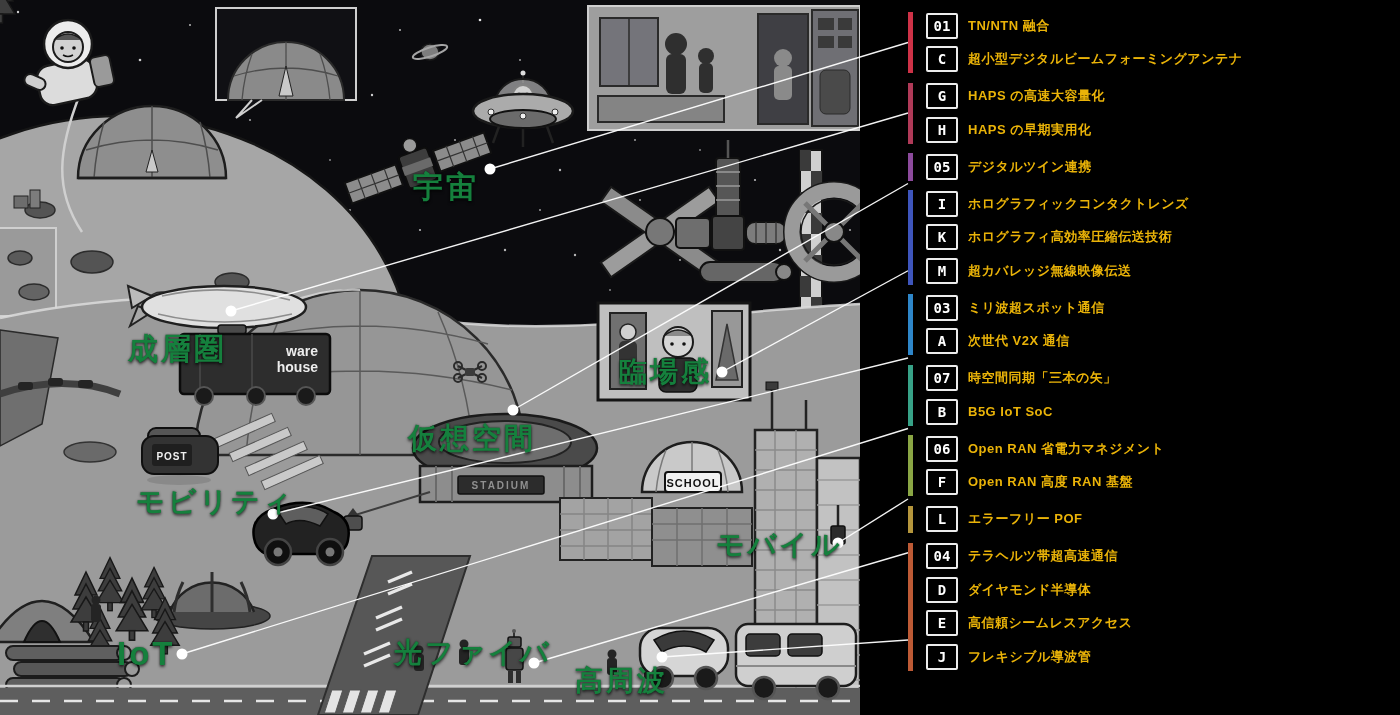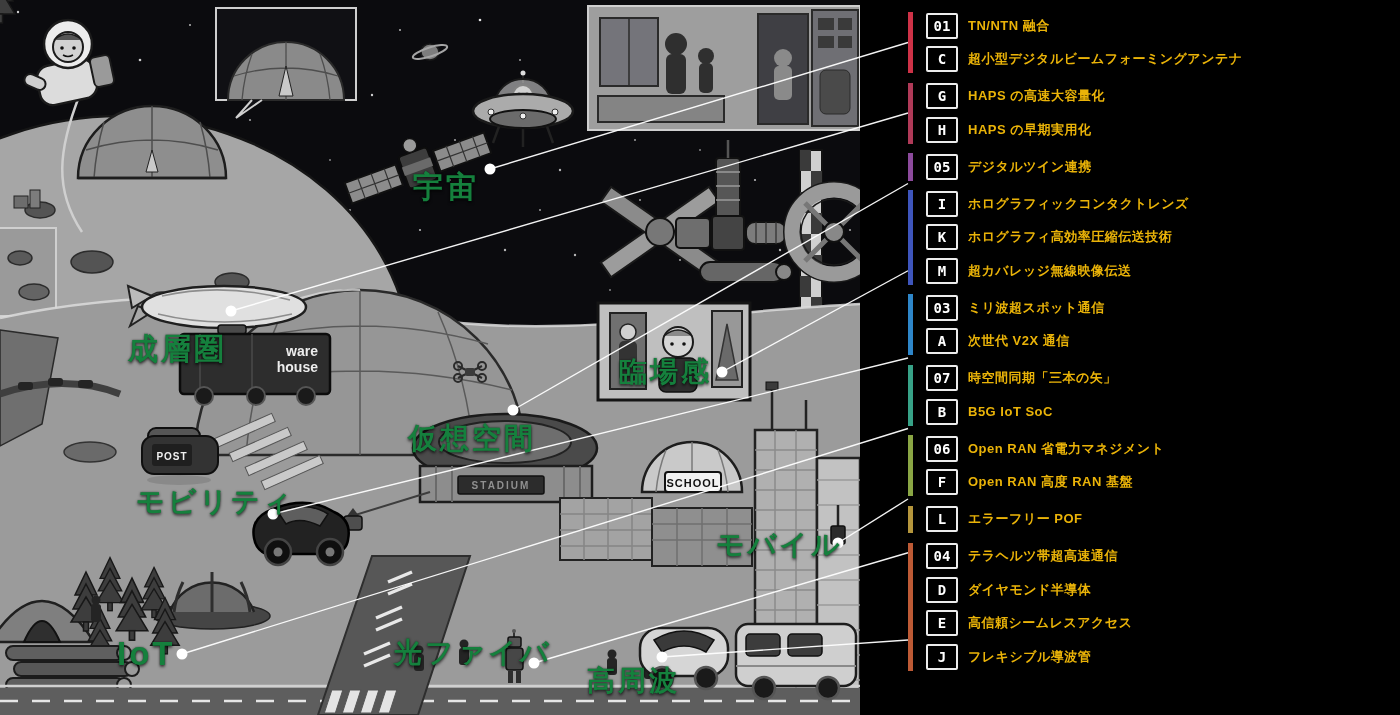--- a/index.html
+++ b/index.html
@@ -443,21 +443,21 @@
     </svg>
 
   <div class="map-label" style="left: 413px; top: 172px; font-size: 30px;">宇宙</div>
   <div class="map-label" style="left: 128px; top: 334px; font-size: 30px;">成層圏</div>
   <div class="map-label" style="left: 396px; top: 424px; font-size: 29px; margin-left: 12px;">仮想空間</div>
   <div class="map-label" style="left: 619px; top: 358px; font-size: 28px;">臨場感</div>
   <div class="map-label" style="left: 136px; top: 488px; font-size: 28px;">モビリティ</div>
   <div class="map-label" style="left: 117px; top: 637px; font-size: 33px;">IoT</div>
   <div class="map-label" style="left: 716px; top: 531px; font-size: 28px;">モバイル</div>
   <div class="map-label" style="left: 394px; top: 639px; font-size: 28px; text-align: center;">光ファイバ</div>
-  <div class="map-label" style="left: 575px; top: 667px; font-size: 28px; margin-left: 12px;">高周波</div>
+  <div class="map-label" style="left: 575px; top: 667px; font-size: 28px;">高周波</div>
 
   <div class="legend">
 
     <div class="lg-group" style="--bar: #ce3247;">
       <div class="lg-row">
         <span class="lg-badge">01</span>
         <span class="lg-label">TN/NTN 融合</span>
       </div>
       <div class="lg-row">
         <span class="lg-badge">C</span>

